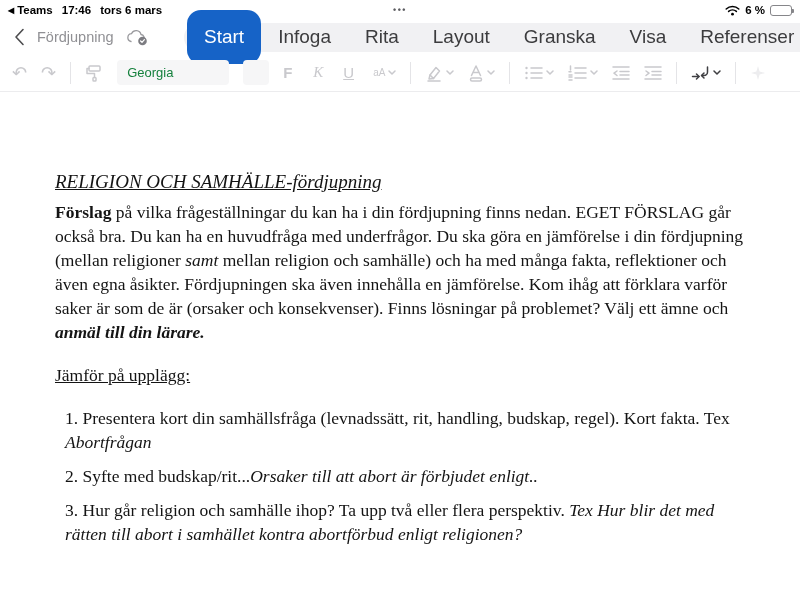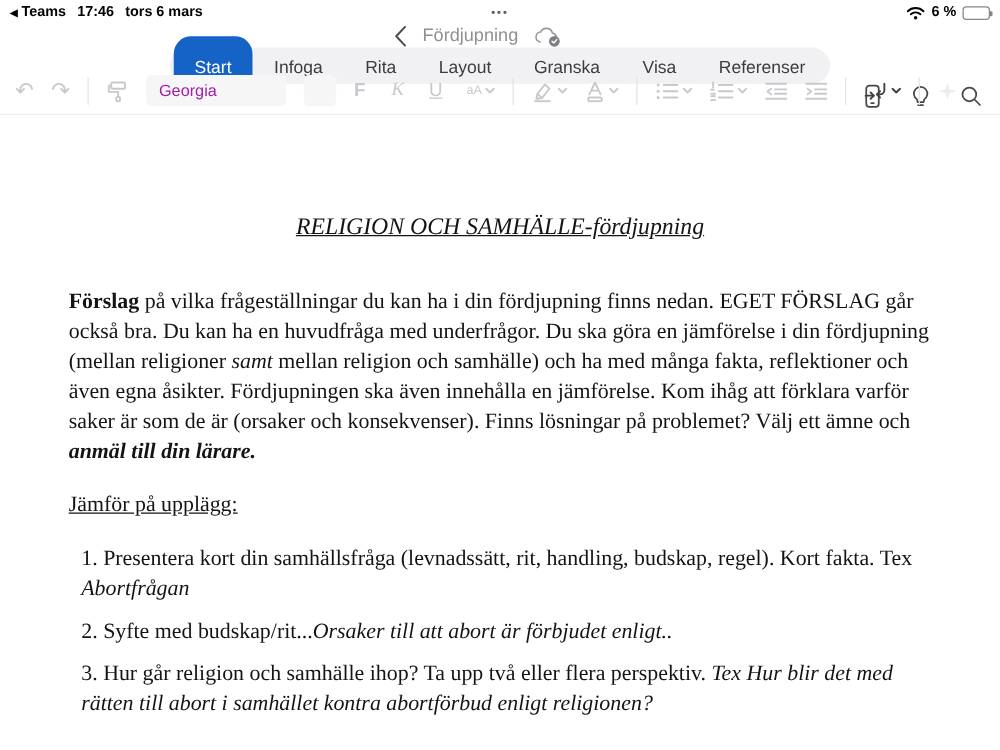--- a/index.html
+++ b/index.html
@@ -15,26 +15,26 @@
   .sb-center { position:absolute; left:50%; transform:translateX(-50%);
                color:#5c5c60; font-size:9px; letter-spacing:1.5px; }
   .sb-right { margin-left:auto; display:flex; align-items:center; gap:5px; }
   .battery { width:22px; height:11px; border:1px solid #86868a; border-radius:3px;
              position:relative; padding:1px; }
   .battery .fill { width:45%; height:100%; background:#000; border-radius:1px; }
   .battery .nub { position:absolute; right:-3px; top:3px; width:2px; height:4px;
                   background:#86868a; border-radius:0 1px 1px 0; }
 
   
-  .app-bar { height:34px; display:flex; align-items:center; padding:0 14px;flex-direction:column; }
+  .app-bar { height:34px; display:flex; align-items:center; padding:0 14px; }
   .ab-left { display:flex; align-items:center; gap:12px; min-width:170px; }
   .doc-title { color:#909094; font-size:14.5px; }
   .tab-bar { background:#f1f1f3; border-radius:17px; height:29px; display:flex;
              align-items:center; padding:2px 3px; }
-  .tab { padding:16px 17px; font-size:14px; color:#3c3c3e; border-radius:14px;
+  .tab { padding:16px 17px; font-size:19px; color:#3c3c3e; border-radius:14px;
          white-space:nowrap; cursor:default; }
   .tab.selected { background:#1663c7; color:#fff; font-weight:400; }
   .ab-icons { margin-left:auto; display:flex; align-items:center; gap:24px; }
   .ab-icons svg { stroke:#48484a; fill:none; stroke-width:1.4; stroke-linecap:round; stroke-linejoin:round; }
 
   
   .ribbon { height:38px; display:flex; align-items:center; padding:0 12px; gap:14px;
             border-bottom:1px solid #ececee; }
   .rb-div { width:1px; height:22px; background:#e4e4e7; }
   .icon-btn { display:flex; align-items:center; gap:3px; cursor:default; }
@@ -42,29 +42,29 @@
   .dark { color:#3f3f42; }
   .icon-btn svg { stroke:currentColor; fill:none; stroke-width:1.5;
                   stroke-linecap:round; stroke-linejoin:round; }
   .glyph { font-size:18px; line-height:18px; font-family:"DejaVu Sans", sans-serif; }
   .fmt { font-size:15px; width:16px; text-align:center; }
   .fmt.b { font-weight:700; }
   .fmt.i { font-style:italic; font-family:"Liberation Serif", serif; }
   .fmt.u { text-decoration:underline; }
   .aA { font-size:10px; }
   .input-box { background:#f6f6f7; border-radius:4px; height:25px; display:flex;
-               align-items:center; color:#a21caf; font-size:13px; }
+               align-items:center; color:#15803d; font-size:13px; }
   .font-name { width:112px; padding:0 10px; }
   .font-size { width:26px; }
 
   
   .doc { height:508px; background:#fff; padding:26px 55px 0;
          font-family:"Liberation Serif", serif; font-size:17.5px;
          line-height:24px; color:#141414; cursor:text; }
-  .blk.title { text-align:center; font-size:19px; margin:52px 0 34px; }
+  .blk.title { text-align:left; font-size:19px; margin:52px 0 6px; }
   .blk.para  { margin-bottom:19px; }
   .blk.heading { margin-bottom:19px; }
   .blk.item { margin:10px; }
   .blk .b { font-weight:700; }
   .blk .i { font-style:italic; }
   .blk .u { text-decoration:underline; }
 </style>
 </head>
 <body>
 

